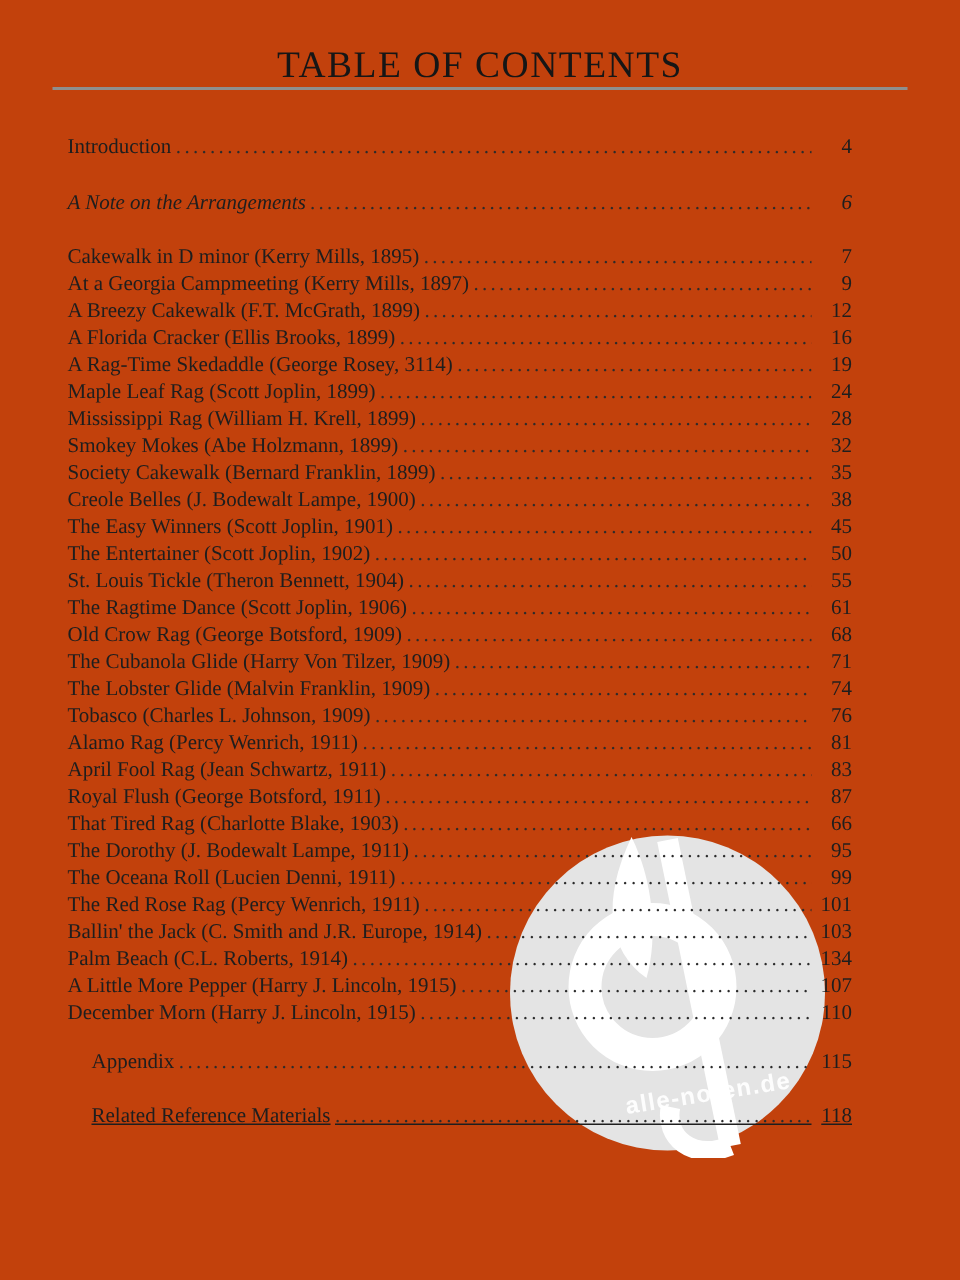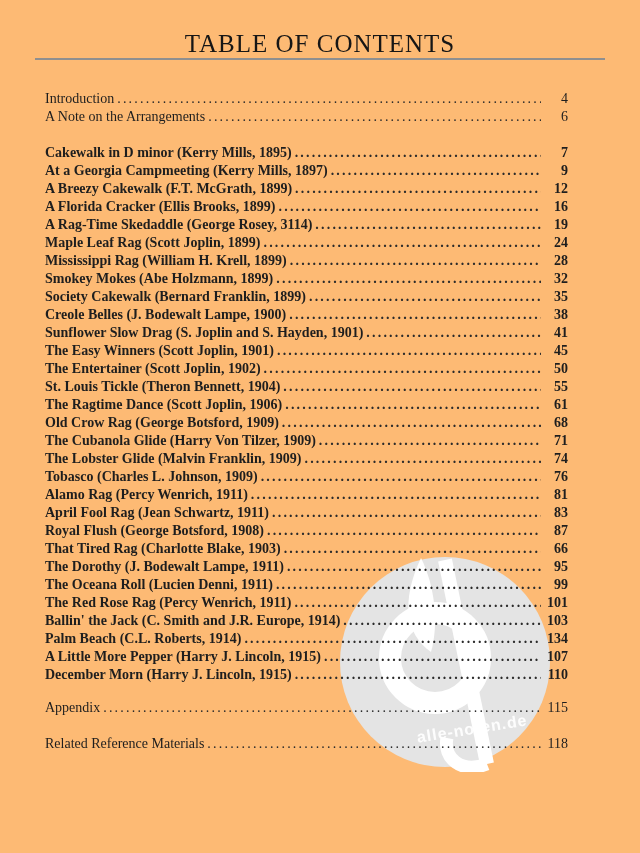--- a/index.html
+++ b/index.html
@@ -1,20 +1,20 @@
 <!DOCTYPE html>
 <html><head>
 <meta charset="utf-8">
 <style>
   html,body{margin:0;padding:0;}
   body{
     width:640px;height:853px;position:relative;background:#ffffff;overflow:hidden;
     font-family:"Liberation Serif","DejaVu Serif",serif;
   }
-  .page{position:absolute;inset:0;background:#fdba74;}
+  .page{position:absolute;inset:0;background:#c2410c;}
 
   
   .header{
     position:absolute;top:31px;left:35px;width:570px;
     text-align:center;border-bottom:2px solid #8f8f8f;padding-bottom:2px;
   }
   .header h1{
     margin:0;font-weight:normal;font-size:25px;line-height:25px;
     letter-spacing:1px;color:#161616;font-family:"Liberation Serif",serif;
   }
@@ -27,24 +27,24 @@
   }
   .row .t{white-space:nowrap;}
   .row .p{min-width:26px;text-align:right;white-space:nowrap;}
   .row .dots{
     flex:1;overflow:hidden;white-space:nowrap;
     margin:0 1px 0 3px;color:#2b2b2b;letter-spacing:2.2px;
   }
   .row .dots::after{
     content:"................................................................................................................................................................................................";
   }
-  #front .row + .row{}
-  #pieces{margin-top:18px;font-weight:bold;}
-  #back{margin-top:15px;}
-  #back .row + .row{margin-top:18px;}
+  #front .row + .row{margin-top:19px;font-style:italic;}
+  #pieces{margin-top:18px;}
+  #back{margin-top:15px;margin-left:16px;}
+  #back .row + .row{margin-top:18px;text-decoration:underline;}
 
   
   .watermark{position:absolute;left:335px;top:552px;z-index:1;}
 </style>
 </head>
 <body>
 
 <div class="page">
 
   <div class="header">
@@ -109,25 +109,20 @@
           <span class="t">Society Cakewalk (Bernard Franklin, 1899)</span>
           <span class="dots"></span>
           <span class="p">35</span>
         </div>
         <div class="row">
           <span class="t">Creole Belles (J. Bodewalt Lampe, 1900)</span>
           <span class="dots"></span>
           <span class="p">38</span>
         </div>
         <div class="row">
-          <span class="t">Sunflower Slow Drag (S. Joplin and S. Hayden, 1901)</span>
-          <span class="dots"></span>
-          <span class="p">41</span>
-        </div>
-        <div class="row">
           <span class="t">The Easy Winners (Scott Joplin, 1901)</span>
           <span class="dots"></span>
           <span class="p">45</span>
         </div>
         <div class="row">
           <span class="t">The Entertainer (Scott Joplin, 1902)</span>
           <span class="dots"></span>
           <span class="p">50</span>
         </div>
         <div class="row">
@@ -164,21 +159,21 @@
           <span class="t">Alamo Rag (Percy Wenrich, 1911)</span>
           <span class="dots"></span>
           <span class="p">81</span>
         </div>
         <div class="row">
           <span class="t">April Fool Rag (Jean Schwartz, 1911)</span>
           <span class="dots"></span>
           <span class="p">83</span>
         </div>
         <div class="row">
-          <span class="t">Royal Flush (George Botsford, 1908)</span>
+          <span class="t">Royal Flush (George Botsford, 1911)</span>
           <span class="dots"></span>
           <span class="p">87</span>
         </div>
         <div class="row">
           <span class="t">That Tired Rag (Charlotte Blake, 1903)</span>
           <span class="dots"></span>
           <span class="p">66</span>
         </div>
         <div class="row">
           <span class="t">The Dorothy (J. Bodewalt Lampe, 1911)</span>

